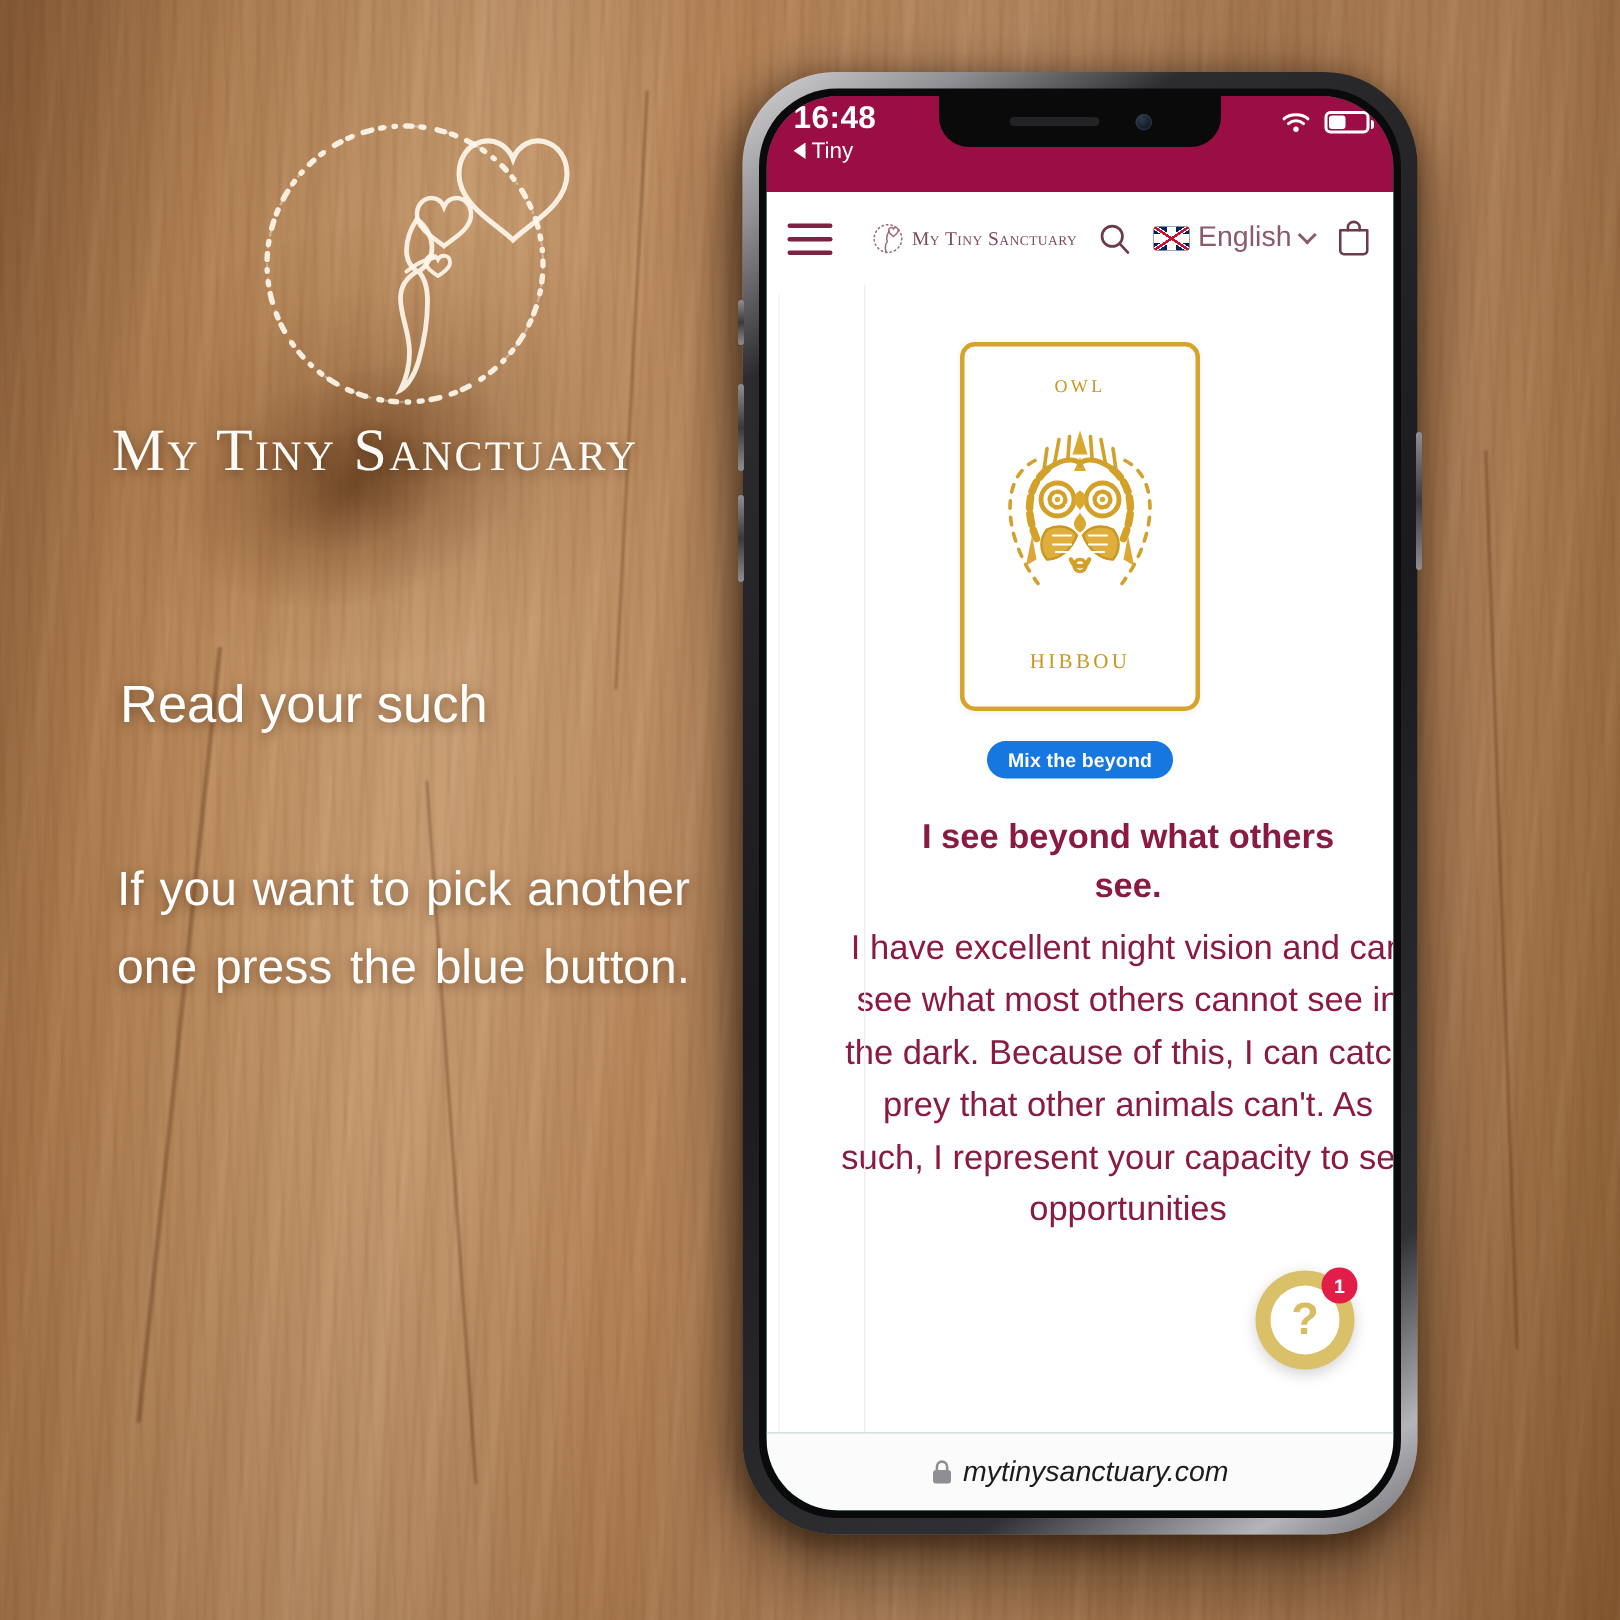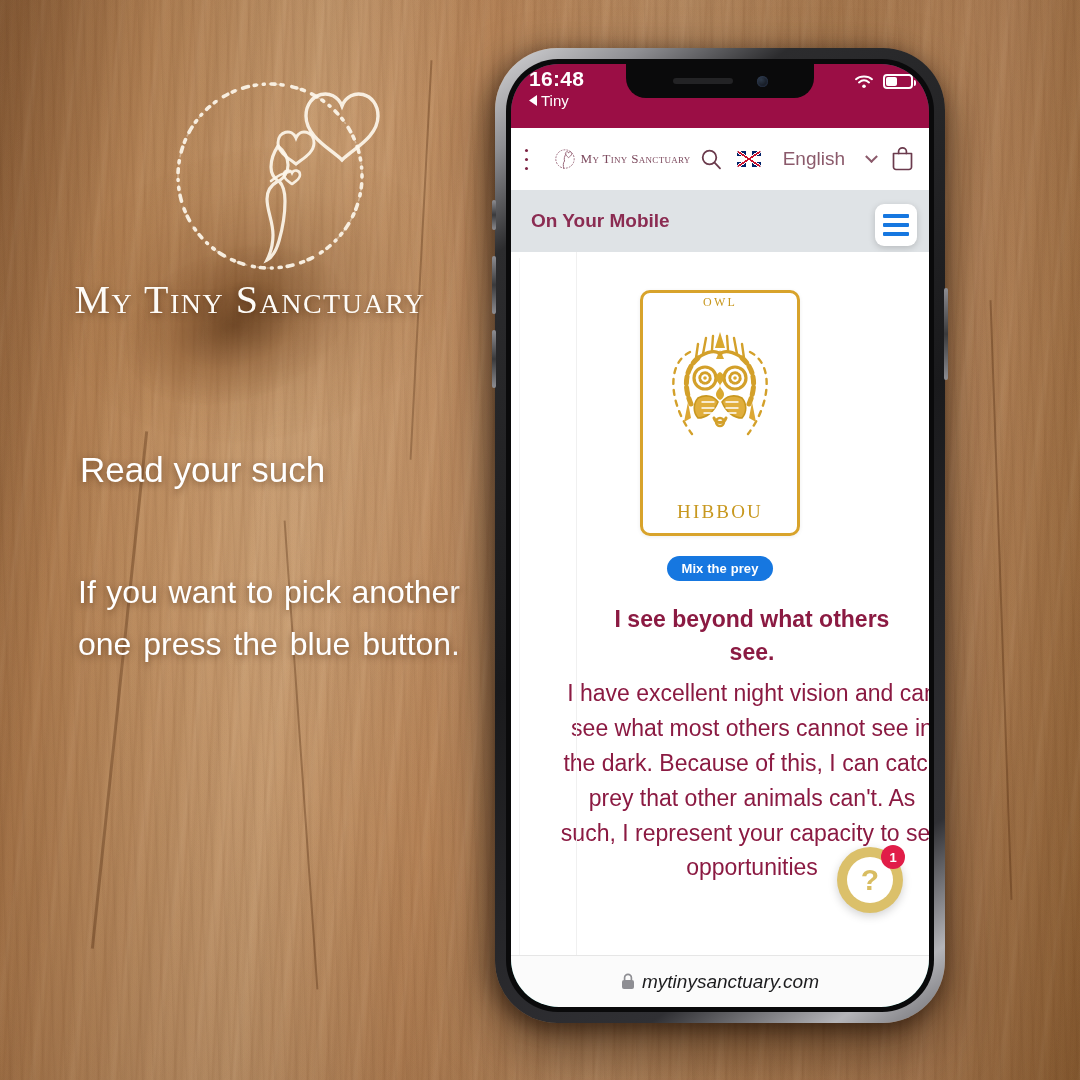--- a/index.html
+++ b/index.html
@@ -152,21 +152,21 @@
   .site-header {
     height:62px; background:#fff; display:flex; align-items:center;
     padding:0 14px; gap:8px;
   }
   .hamburger { width:30px; display:flex; flex-direction:column; gap:6px; cursor:pointer; }
   .hamburger span { display:block; height:3px; border-radius:2px; background:#7d2243; }
   .hdr-logo { display:flex; align-items:center; gap:3px; margin-left:18px; }
   .hdr-logo-txt { font-family:"Liberation Serif", serif; font-size:13px;
                   font-variant:small-caps; letter-spacing:.3px; color:#7d4a5e; white-space:nowrap; }
   .hdr-right { margin-left:auto; display:flex; align-items:center; gap:14px; }
-  .lang-sel { display:flex; align-items:center; gap:22px; cursor:pointer; }
+  .lang-sel { display:flex; align-items:center; gap:6px; cursor:pointer; }
   .flag { width:24px; height:16px; border-radius:2px; overflow:hidden; position:relative;
           background:#012169; flex:none; }
   .flag::before{content:"";position:absolute;inset:0;
     background:
       linear-gradient(to bottom right, transparent calc(50% - 1.6px), #fff calc(50% - 1.6px), #fff calc(50% + 1.6px), transparent calc(50% + 1.6px)),
       linear-gradient(to bottom left,  transparent calc(50% - 1.6px), #fff calc(50% - 1.6px), #fff calc(50% + 1.6px), transparent calc(50% + 1.6px));}
   .flag::after{content:"";position:absolute;inset:0;
     background:
       linear-gradient(to bottom right, transparent calc(50% - .8px), #C8102E calc(50% - .8px), #C8102E calc(50% + .8px), transparent calc(50% + .8px)),
       linear-gradient(to bottom left,  transparent calc(50% - .8px), #C8102E calc(50% - .8px), #C8102E calc(50% + .8px), transparent calc(50% + .8px)),
@@ -203,22 +203,22 @@
   .tarot-card {
     width:160px; height:246px; background:#fff;
     border:3px solid #d8a32b; border-radius:10px;
     position:relative; display:flex; flex-direction:column;
     align-items:center; box-shadow:0 1px 4px rgba(0,0,0,.07);
   }
   .tarot-top, .tarot-bottom {
     font-family:"Liberation Serif", serif; color:#c8981f;
     letter-spacing:2.2px; font-size:12px;
   }
-  .tarot-top { margin-top:2px; }
-  .tarot-bottom { position:absolute; bottom:10px; font-size:19px; }
+  .tarot-top { margin-top:19px; }
+  .tarot-bottom { position:absolute; bottom:21px; font-size:14px; }
   .owl-art { margin-top:14px; }
 
   
   .mix-row { display:flex; justify-content:center; margin-top:20px; }
   .mix-btn {
     background:#1677e0; color:#fff; font-size:13px; font-weight:bold;
     padding:5px 14px; border-radius:13px; border:none; cursor:pointer;
     letter-spacing:.1px;
   }
 
@@ -375,28 +375,20 @@
             </div>
             <svg width="25" height="26" viewBox="0 0 25 26">
               <g fill="none" stroke="#6b3b4d" stroke-width="1.7" stroke-linecap="round" stroke-linejoin="round">
                 <path d="M3.5 7.5 h18 v13.5 a2.5 2.5 0 0 1 -2.5 2.5 h-13 a2.5 2.5 0 0 1 -2.5 -2.5 z"></path>
                 <path d="M8.6 7.5 v-2.2 a3.9 3.4 0 0 1 7.8 0 v2.2"></path>
               </g>
             </svg>
           </div>
         </div>
 
-        <div class="mobile-bar">
-          <div class="mobile-bar-title">On Your Mobile</div>
-          <div class="blue-menu-btn">
-            <span></span>
-            <span></span>
-            <span></span>
-          </div>
-        </div>
 
         <div class="page-body">
           <div class="col-divider2"></div>
           <div class="col-divider"></div>
 
           <div class="tarot-wrap">
             <div class="tarot-card">
               <div class="tarot-top">OWL</div>
               <div class="owl-art">
                 <svg width="124" height="128" viewBox="0 0 124 128">
@@ -440,21 +432,21 @@
                     <path d="M30 78 l-4 20 l7 -4 z" fill="#dca734" stroke="none"></path>
                     <path d="M94 78 l4 20 l-7 -4 z" fill="#dca734" stroke="none"></path>
                   </g>
                 </svg>
               </div>
               <div class="tarot-bottom">HIBBOU</div>
             </div>
           </div>
 
           <div class="mix-row">
-            <button class="mix-btn">Mix the prey</button>
+            <button class="mix-btn">Mix the beyond</button>
           </div>
 
           <div class="reading">
             <div class="reading-title">I see beyond what others see.</div>
             <div class="reading-body">I have excellent night vision and can see what most others cannot see in the dark. Because of this, I can catch prey that other animals can't. As such, I represent your capacity to see opportunities</div>
           </div>
 
           <div class="help-bubble">
             <div class="ring">?</div>
             <div class="help-badge">1</div>

